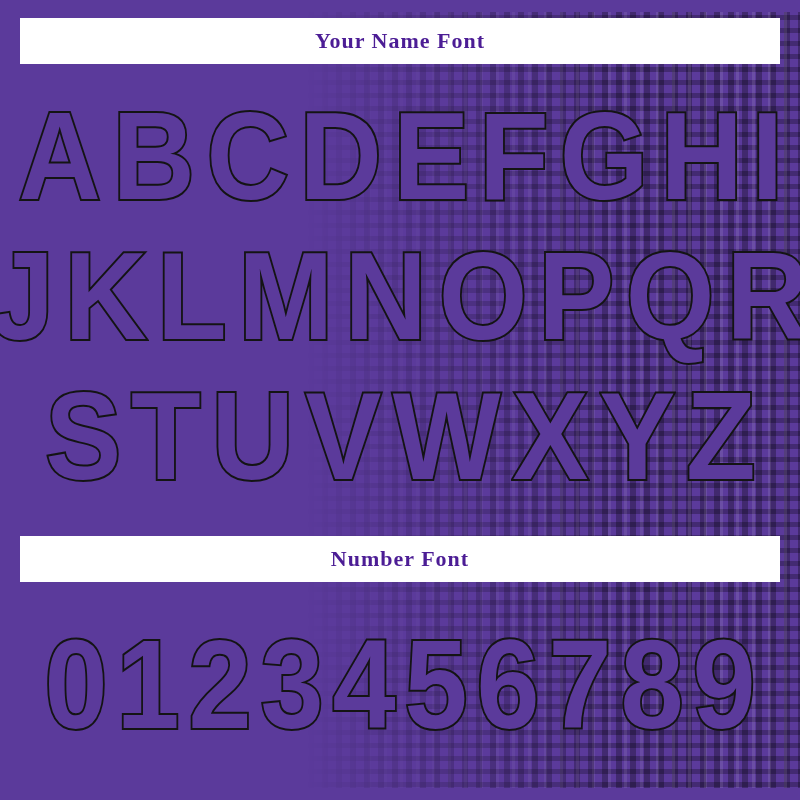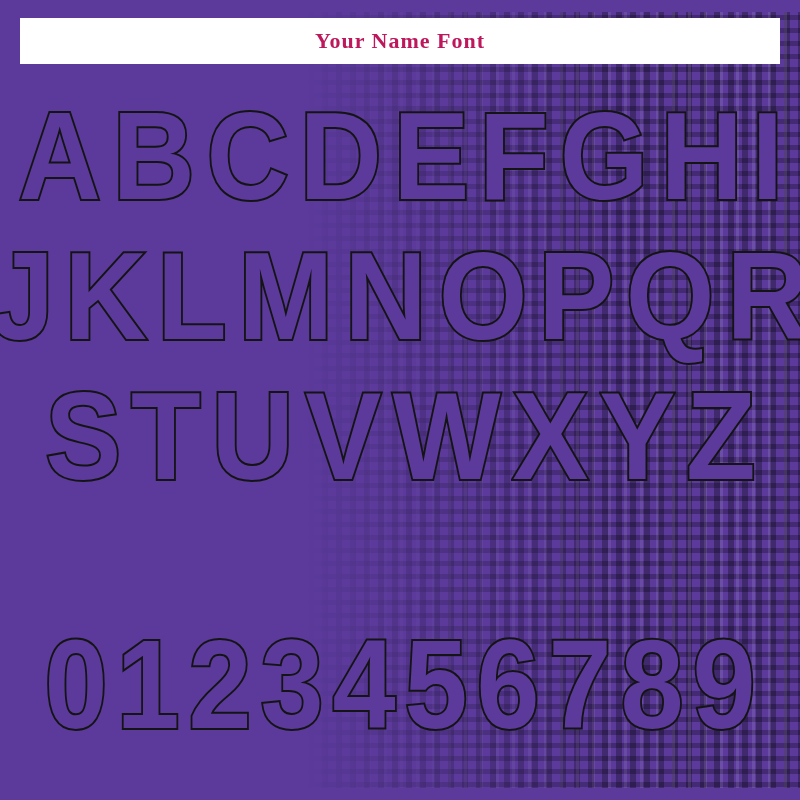--- a/index.html
+++ b/index.html
@@ -77,21 +77,21 @@
     display: flex;
     align-items: center;
     justify-content: center;
     box-sizing: border-box;
   }
   .label-bar .label-text {
     font-family: "Liberation Serif", serif;
     font-weight: bold;
     font-size: 22px;
     letter-spacing: 1px;
-    color: #be185d;
+    color: #4c1d95;
   }
   #name-label-bar { top: 18px; }
   #number-label-bar { top: 536px; }
 
   
   .glyph-section {
     position: absolute;
     left: 0;
     width: 800px;
   }
@@ -172,20 +172,23 @@
       <span class="glyph">T</span>
       <span class="glyph">U</span>
       <span class="glyph">V</span>
       <span class="glyph">W</span>
       <span class="glyph">X</span>
       <span class="glyph">Y</span>
       <span class="glyph">Z</span>
     </div>
   </div>
 
+  <div id="number-label-bar" class="label-bar">
+    <span class="label-text">Number Font</span>
+  </div>
 
   <div id="numbers-section" class="glyph-section">
     <div class="glyph-row">
       <span class="glyph num">0</span>
       <span class="glyph num">1</span>
       <span class="glyph num">2</span>
       <span class="glyph num">3</span>
       <span class="glyph num">4</span>
       <span class="glyph num">5</span>
       <span class="glyph num">6</span>

